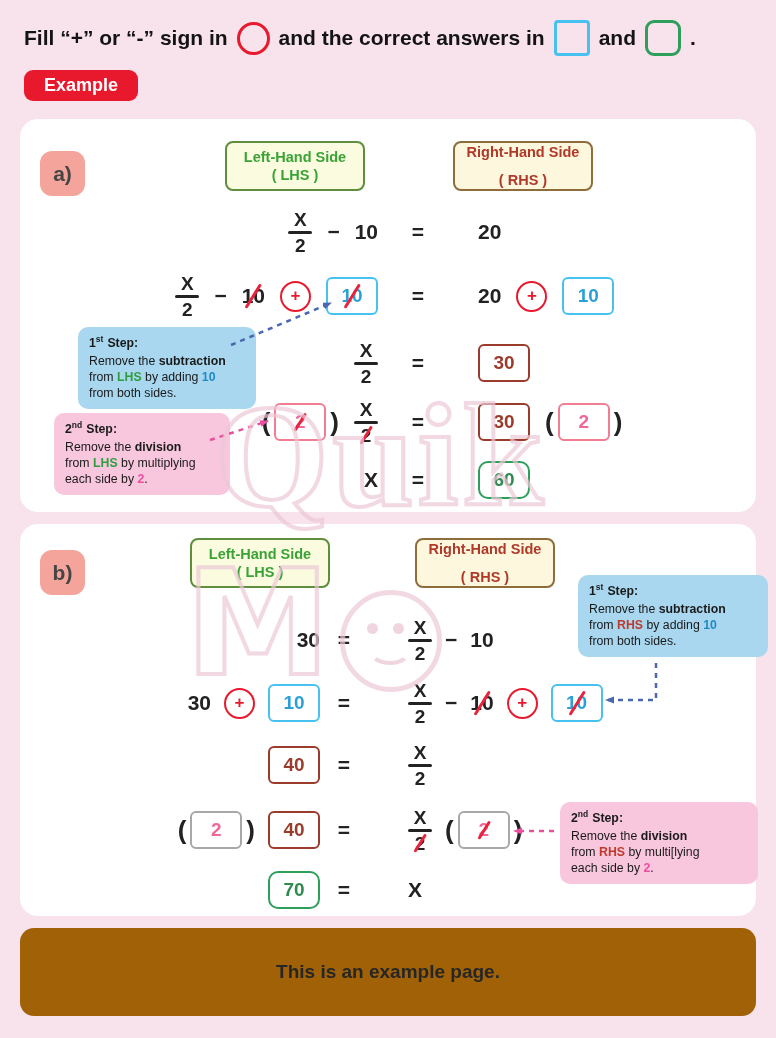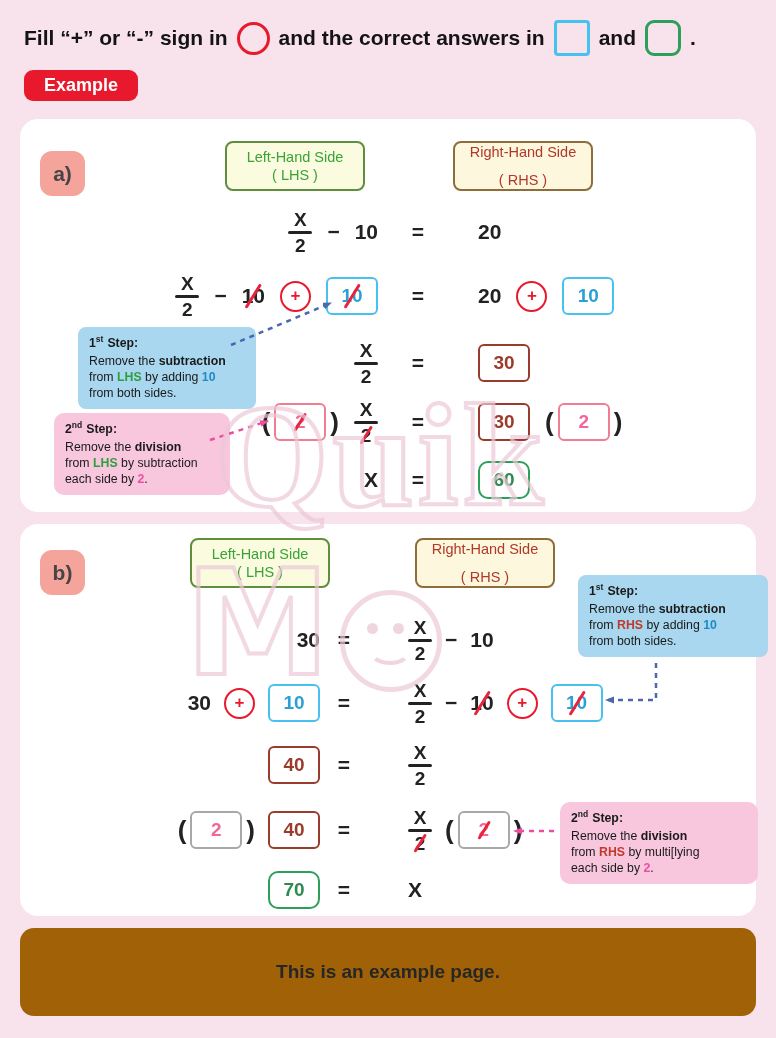--- a/index.html
+++ b/index.html
@@ -16,21 +16,21 @@
            font-weight:700;padding:5px 20px;border-radius:9px;}
 
   
   .panel{position:absolute;left:20px;width:736px;background:#fff;border-radius:18px;}
   #panel-a{top:119px;height:393px;}
   #panel-b{top:524px;height:392px;}
   .sec-chip{position:absolute;width:45px;height:45px;background:#f4a49b;border-radius:12px;
             display:flex;align-items:center;justify-content:center;font-size:21px;font-weight:700;color:#454545;}
   .side-header{position:absolute;width:136px;height:46px;border-radius:8px;border:2.5px solid;
                display:flex;flex-direction:column;align-items:center;justify-content:center;
-               line-height:1.25;font-weight:400;font-size:14.5px;background:#fbfbe0;}
+               line-height:1.25;font-weight:700;font-size:14.5px;background:#fbfbe0;}
   .side-header.lhs{border-color:#5e8e3e;color:#3aa336;}
   .side-header.rhs{border-color:#8f6d3a;color:#b0392a;background:#fcf7dd;justify-content:space-between;}
 
   
   .row{position:absolute;left:0;right:0;height:56px;}
   .zone{position:absolute;top:0;bottom:0;display:flex;align-items:center;}
   .lz-a{left:0;width:358px;justify-content:flex-end;gap:15px;}
   .eq-a{left:384px;width:28px;justify-content:center;}
   .rz-a{left:458px;gap:15px;}
   .lz-b{left:0;width:300px;justify-content:flex-end;gap:13px;}
@@ -55,21 +55,21 @@
   .vbox.gray{border-color:#a8a8a8;}
   .bnum{font-size:19px;font-weight:700;position:relative;color:#222;}
   .n-blue{color:#2aa0d6;} .n-brown{color:#9a3b2b;} .n-green{color:#2e8b4f;} .n-pink{color:#f0679a;}
   .strike{position:relative;}
   .strike::after{content:"";position:absolute;left:50%;top:50%;width:28px;height:2.5px;background:#e8233c;
                  border-radius:2px;transform:translate(-50%,-50%) rotate(-58deg);}
   .strike.s-small::after{width:21px;}
 
   
   .callout{position:absolute;border-radius:10px;padding:7px 11px;font-size:12.3px;line-height:1.3;color:#1a1a1a;}
-  .callout.cblue{background:#a8d7ef;border-radius:8px;}
+  .callout.cblue{background:#a8d7ef;}
   .callout.cpink{background:#f8c7dd;}
   .ctitle{font-weight:700;margin-bottom:2px;}
   .ctitle sup{font-size:8.5px;}
   .ctitle .sw{margin-left:4px;}
   .cbody b{font-weight:700;}
   .hl-green{color:#2e9e3f;font-weight:700;}
   .hl-red{color:#c0392b;font-weight:700;}
   .hl-blue{color:#1f8ac4;font-weight:700;}
   .hl-pink{color:#ee4fa0;font-weight:700;}
 
@@ -229,21 +229,21 @@
         <span>Remove the </span><b>subtraction</b><br>
         <span>from </span><b class="hl-green">LHS</b><span> by adding </span><b class="hl-blue">10</b><br>
         <span>from both sides.</span>
       </div>
     </div>
 
     <div class="callout cpink" style="left:34px;top:294px;width:154px;">
       <div class="ctitle"><span>2</span><sup>nd</sup><span class="sw">Step:</span></div>
       <div class="cbody">
         <span>Remove the </span><b>division</b><br>
-        <span>from </span><b class="hl-green">LHS</b><span> by subtraction</span><br>
+        <span>from </span><b class="hl-green">LHS</b><span> by multiplying</span><br>
         <span>each side by </span><b class="hl-pink">2</b><span>.</span>
       </div>
     </div>
 
     <svg class="arrow-svg" style="left:205px;top:176px;" width="118" height="58">
       <defs>
           <marker id="m-ab" markerWidth="10" markerHeight="10" refX="8" refY="3.5" orient="auto" markerUnits="userSpaceOnUse">
             <path d="M0,0 L9,3.5 L0,7 Z" fill="#4a67b0"></path>
           </marker>
         </defs>

